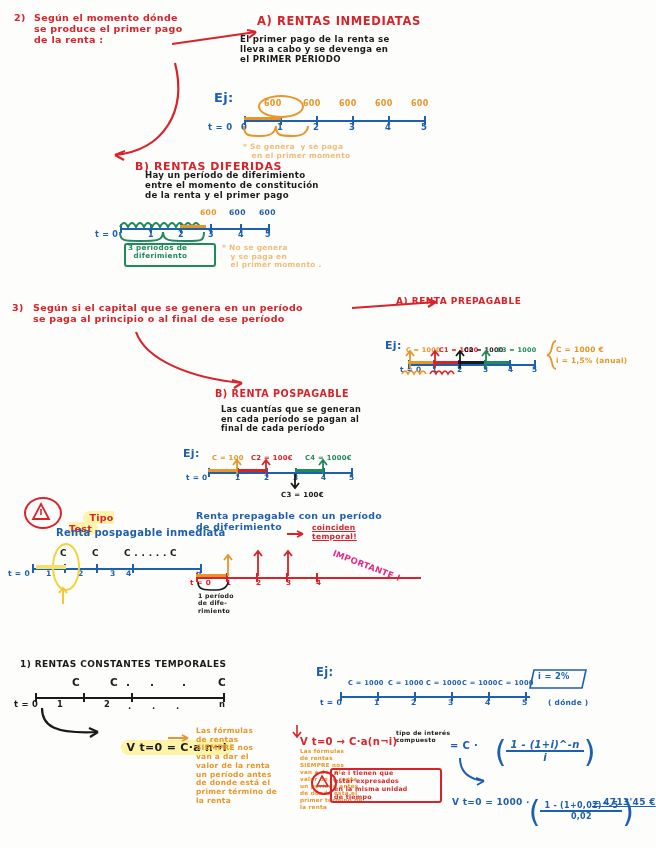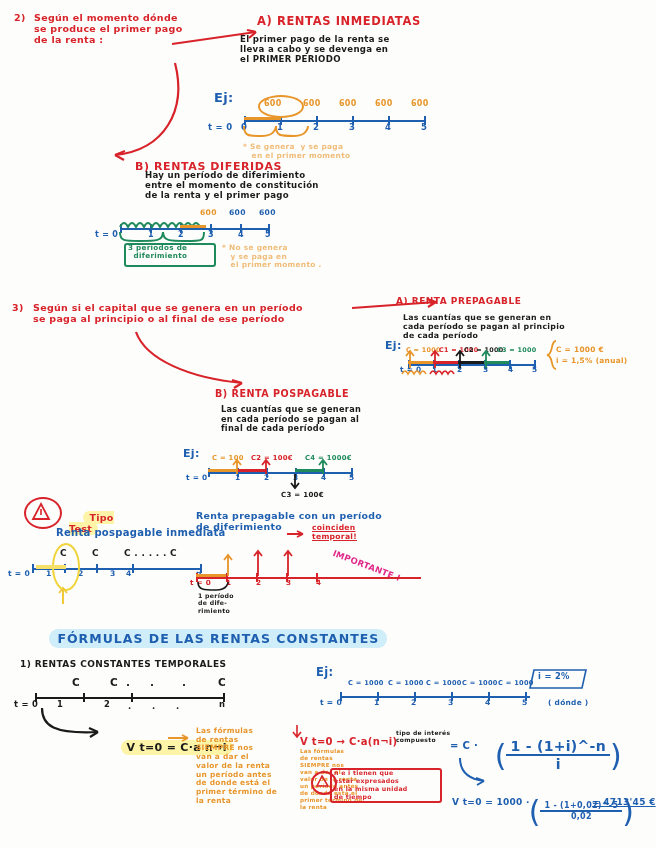--- a/index.html
+++ b/index.html
@@ -134,23 +134,20 @@
   <svg style="left:352px;top:296px;width:95px;height:20px;">
     <path d="M0,12 L84,6" stroke="#d8232a" stroke-width="2.2" fill="none"></path>
     <path d="M84,6 L75,3 M84,6 L76,11" stroke="#d8232a" stroke-width="2.2" fill="none"></path>
   </svg>
   <svg style="left:130px;top:330px;width:130px;height:60px;">
     <path d="M6,2 C16,30 60,48 112,53" stroke="#d8232a" stroke-width="2.2" fill="none"></path>
     <path d="M112,53 L102,50 M112,53 L104,58" stroke="#d8232a" stroke-width="2.2" fill="none"></path>
   </svg>
 
   <div class="t red hand cap" style="left:396px;top:296px;font-size:9px;letter-spacing:.5px;">A) RENTA PREPAGABLE</div>
-  <div class="t black hand" style="left:403px;top:313px;font-size:7.8px;">Las cuantías que se generan en
-cada período se pagan al principio
-de cada período</div>
 
   <div class="t blue hand" style="left:385px;top:340px;font-size:11px;">Ej:</div>
 
   <div class="blue" style="position:absolute;left:408px;top:364px;width:128px;">
     <div class="axis" style="left:0;top:0;width:128px;"></div>
     <div class="tick" style="left:0;top:-4px;"></div>
     <div class="tick" style="left:25px;top:-4px;"></div>
     <div class="tick" style="left:50px;top:-4px;"></div>
     <div class="tick" style="left:76px;top:-4px;"></div>
     <div class="tick" style="left:101px;top:-4px;"></div>
@@ -290,23 +287,20 @@
     <path d="M66,30 L66,6 M62,10 L66,5 L70,10" stroke="#d8232a" stroke-width="1.8" fill="none"></path>
   </svg>
   <div class="orange" style="position:absolute;left:196px;top:574px;width:30px;border-top:3px solid currentColor;"></div>
   <svg style="left:196px;top:582px;width:70px;height:12px;">
     <path d="M2,0 C2,8 8,8 20,8 C32,8 32,0 32,0" stroke="#1a1a1a" stroke-width="1.6" fill="none"></path>
   </svg>
   <div class="t black hand" style="left:198px;top:592px;font-size:6.2px;">1 período
 de dife-
 rimiento</div>
 
-  <div class="t blue hand cap" style="left:28px;top:617px;font-size:12.5px;letter-spacing:1px;">
-    <span class="hl-cyan">FÓRMULAS DE LAS RENTAS CONSTANTES</span>
-  </div>
 
   <div class="t black hand cap" style="left:20px;top:659px;font-size:9px;letter-spacing:.4px;">1) RENTAS CONSTANTES TEMPORALES</div>
 
   <div class="black" style="position:absolute;left:35px;top:697px;width:190px;">
     <div class="axis" style="left:0;top:0;width:190px;border-top-width:2.5px;"></div>
     <div class="tick" style="left:0;top:-4px;border-left-width:2.5px;"></div>
     <div class="tick" style="left:48px;top:-4px;border-left-width:2.5px;"></div>
     <div class="tick" style="left:96px;top:-4px;border-left-width:2.5px;"></div>
     <div class="tick" style="left:188px;top:-4px;border-left-width:2.5px;"></div>
   </div>
@@ -380,21 +374,21 @@
 valor de la renta
 un período antes
 de donde está el
 primer término de
 la renta</div>
   <div class="t black hand" style="left:396px;top:729px;font-size:6px;line-height:1.2;">tipo de interés
 compuesto</div>
 
   <div class="t blue hand" style="left:450px;top:740px;font-size:10px;">= C ·</div>
   <div class="t blue" style="left:482px;top:726px;font-size:10px;">
-    <span class="paren">(</span><span class="frac hand" style="font-size:14px;"><span class="num">1 - (1+i)^-n</span><span class="den">i</span></span><span class="paren">)</span>
+    <span class="paren">(</span><span class="frac hand" style="font-size:10px;font-style:italic;"><span class="num">1 - (1+i)^-n</span><span class="den">i</span></span><span class="paren">)</span>
   </div>
 
   <svg style="left:290px;top:724px;width:16px;height:16px;">
     <path d="M7,1 L7,12 M3,8 L7,13 L11,8" stroke="#d8232a" stroke-width="1.6" fill="none"></path>
   </svg>
 
   <div class="ellipse red" style="left:311px;top:771px;width:22px;height:20px;"></div>
   <svg style="left:316px;top:774px;width:14px;height:14px;">
     <path d="M6,2 L12,12 L1,12 Z" stroke="#d8232a" stroke-width="1.5" fill="none"></path>
   </svg>

